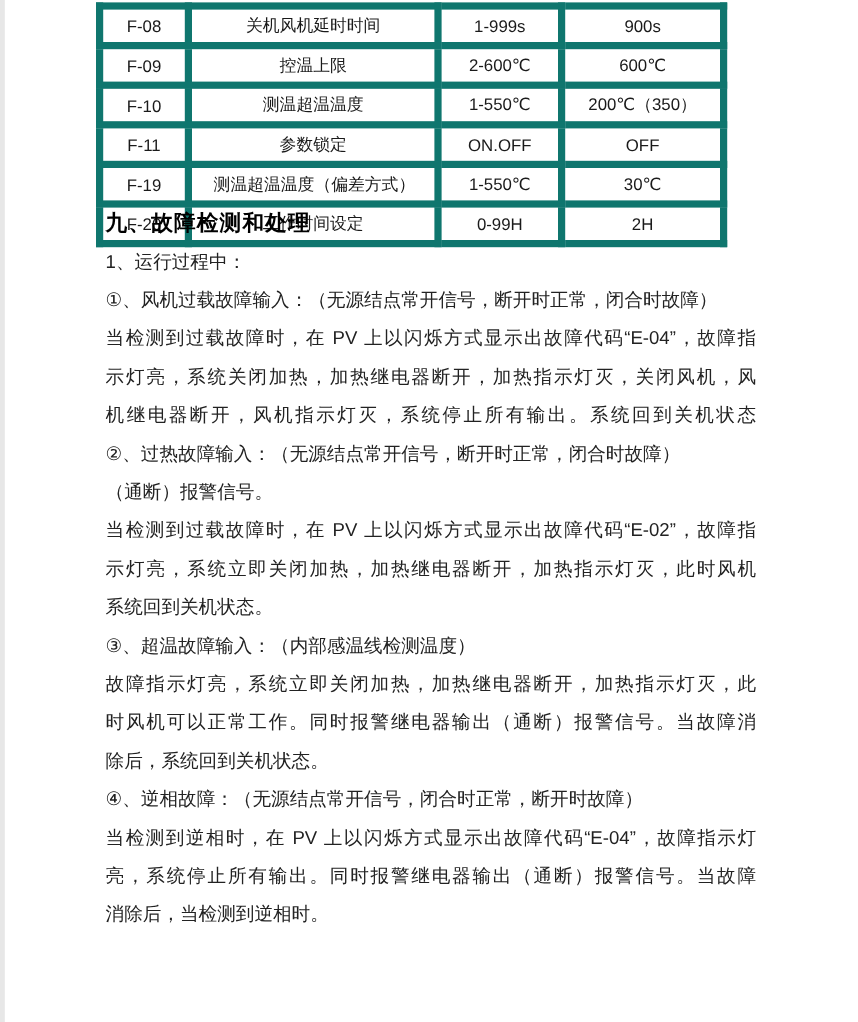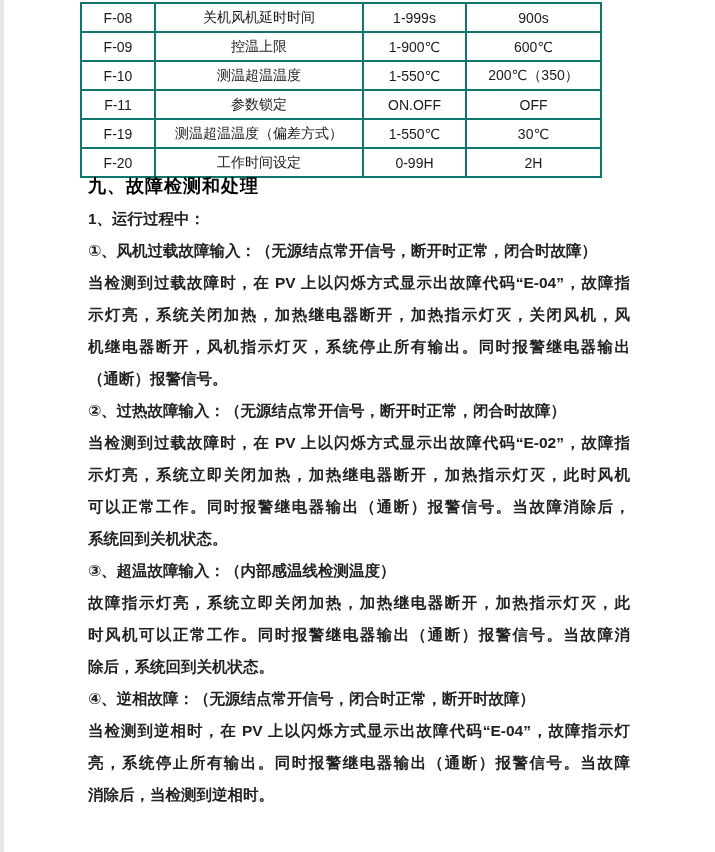--- a/index.html
+++ b/index.html
@@ -20,21 +20,21 @@
     background: #e7e7e7;
   }
   table.params {
     position: absolute; left: 80px; top: 2px;
     width: 520px;
     border-collapse: collapse;
     table-layout: fixed;
     color: #1a1a1a;
   }
   table.params td {
-    border: 2px solid #0f766e;
+    border: 6px solid #0f766e;
     height: 27px;
     padding: 0 18px;
     text-align: center;
     vertical-align: middle;
     font-size: 14px;
     white-space: nowrap;
     overflow: hidden;
   }
   .col-code  { width: 74px; }
   .col-name  { width: 208px; }
@@ -51,21 +51,20 @@
     position: absolute; left: 88px; top: 203px;
     width: 542px;
     color: #222222;
     font-size: 15.5px;
   }
   .body-content .line {
     height: 32px;
     line-height: 32px;
     white-space: nowrap;
     text-align: left;
-    font-weight: bold;
   }
   .body-content .line.stretch {
     white-space: normal;
     text-align: justify;
     text-align-last: justify;
     overflow: hidden;
   }
 </style>
 </head>
 <body>
@@ -83,21 +82,21 @@
     <tbody>
         <tr>
           <td>F-08</td>
           <td>关机风机延时时间</td>
           <td>1-999s</td>
           <td>900s</td>
         </tr>
         <tr>
           <td>F-09</td>
           <td>控温上限</td>
-          <td>1-900℃</td>
+          <td>2-600℃</td>
           <td>600℃</td>
         </tr>
         <tr>
           <td>F-10</td>
           <td>测温超温温度</td>
           <td>1-550℃</td>
           <td>200℃（350）</td>
         </tr>
         <tr>
           <td>F-11</td>
@@ -120,26 +119,25 @@
       </tbody>
   </table>
 
   <div class="section-heading">九、故障检测和处理</div>
 
   <div class="body-content">
       <div class="line">1、运行过程中：</div>
       <div class="line">①、风机过载故障输入：（无源结点常开信号，断开时正常，闭合时故障）</div>
       <div class="line stretch">当检测到过载故障时，在 PV 上以闪烁方式显示出故障代码“E-04”，故障指</div>
       <div class="line stretch">示灯亮，系统关闭加热，加热继电器断开，加热指示灯灭，关闭风机，风</div>
-      <div class="line stretch">机继电器断开，风机指示灯灭，系统停止所有输出。同时报警继电器输出</div>
+      <div class="line stretch">机继电器断开，风机指示灯灭，系统停止所有输出。系统回到关机状态</div>
+      <div class="line">②、过热故障输入：（无源结点常开信号，断开时正常，闭合时故障）</div>
       <div class="line">（通断）报警信号。</div>
-      <div class="line">②、过热故障输入：（无源结点常开信号，断开时正常，闭合时故障）</div>
       <div class="line stretch">当检测到过载故障时，在 PV 上以闪烁方式显示出故障代码“E-02”，故障指</div>
       <div class="line stretch">示灯亮，系统立即关闭加热，加热继电器断开，加热指示灯灭，此时风机</div>
-      <div class="line stretch">可以正常工作。同时报警继电器输出（通断）报警信号。当故障消除后，</div>
       <div class="line">系统回到关机状态。</div>
       <div class="line">③、超温故障输入：（内部感温线检测温度）</div>
       <div class="line stretch">故障指示灯亮，系统立即关闭加热，加热继电器断开，加热指示灯灭，此</div>
       <div class="line stretch">时风机可以正常工作。同时报警继电器输出（通断）报警信号。当故障消</div>
       <div class="line">除后，系统回到关机状态。</div>
       <div class="line">④、逆相故障：（无源结点常开信号，闭合时正常，断开时故障）</div>
       <div class="line stretch">当检测到逆相时，在 PV 上以闪烁方式显示出故障代码“E-04”，故障指示灯</div>
       <div class="line stretch">亮，系统停止所有输出。同时报警继电器输出（通断）报警信号。当故障</div>
       <div class="line">消除后，当检测到逆相时。</div>
     </div>

